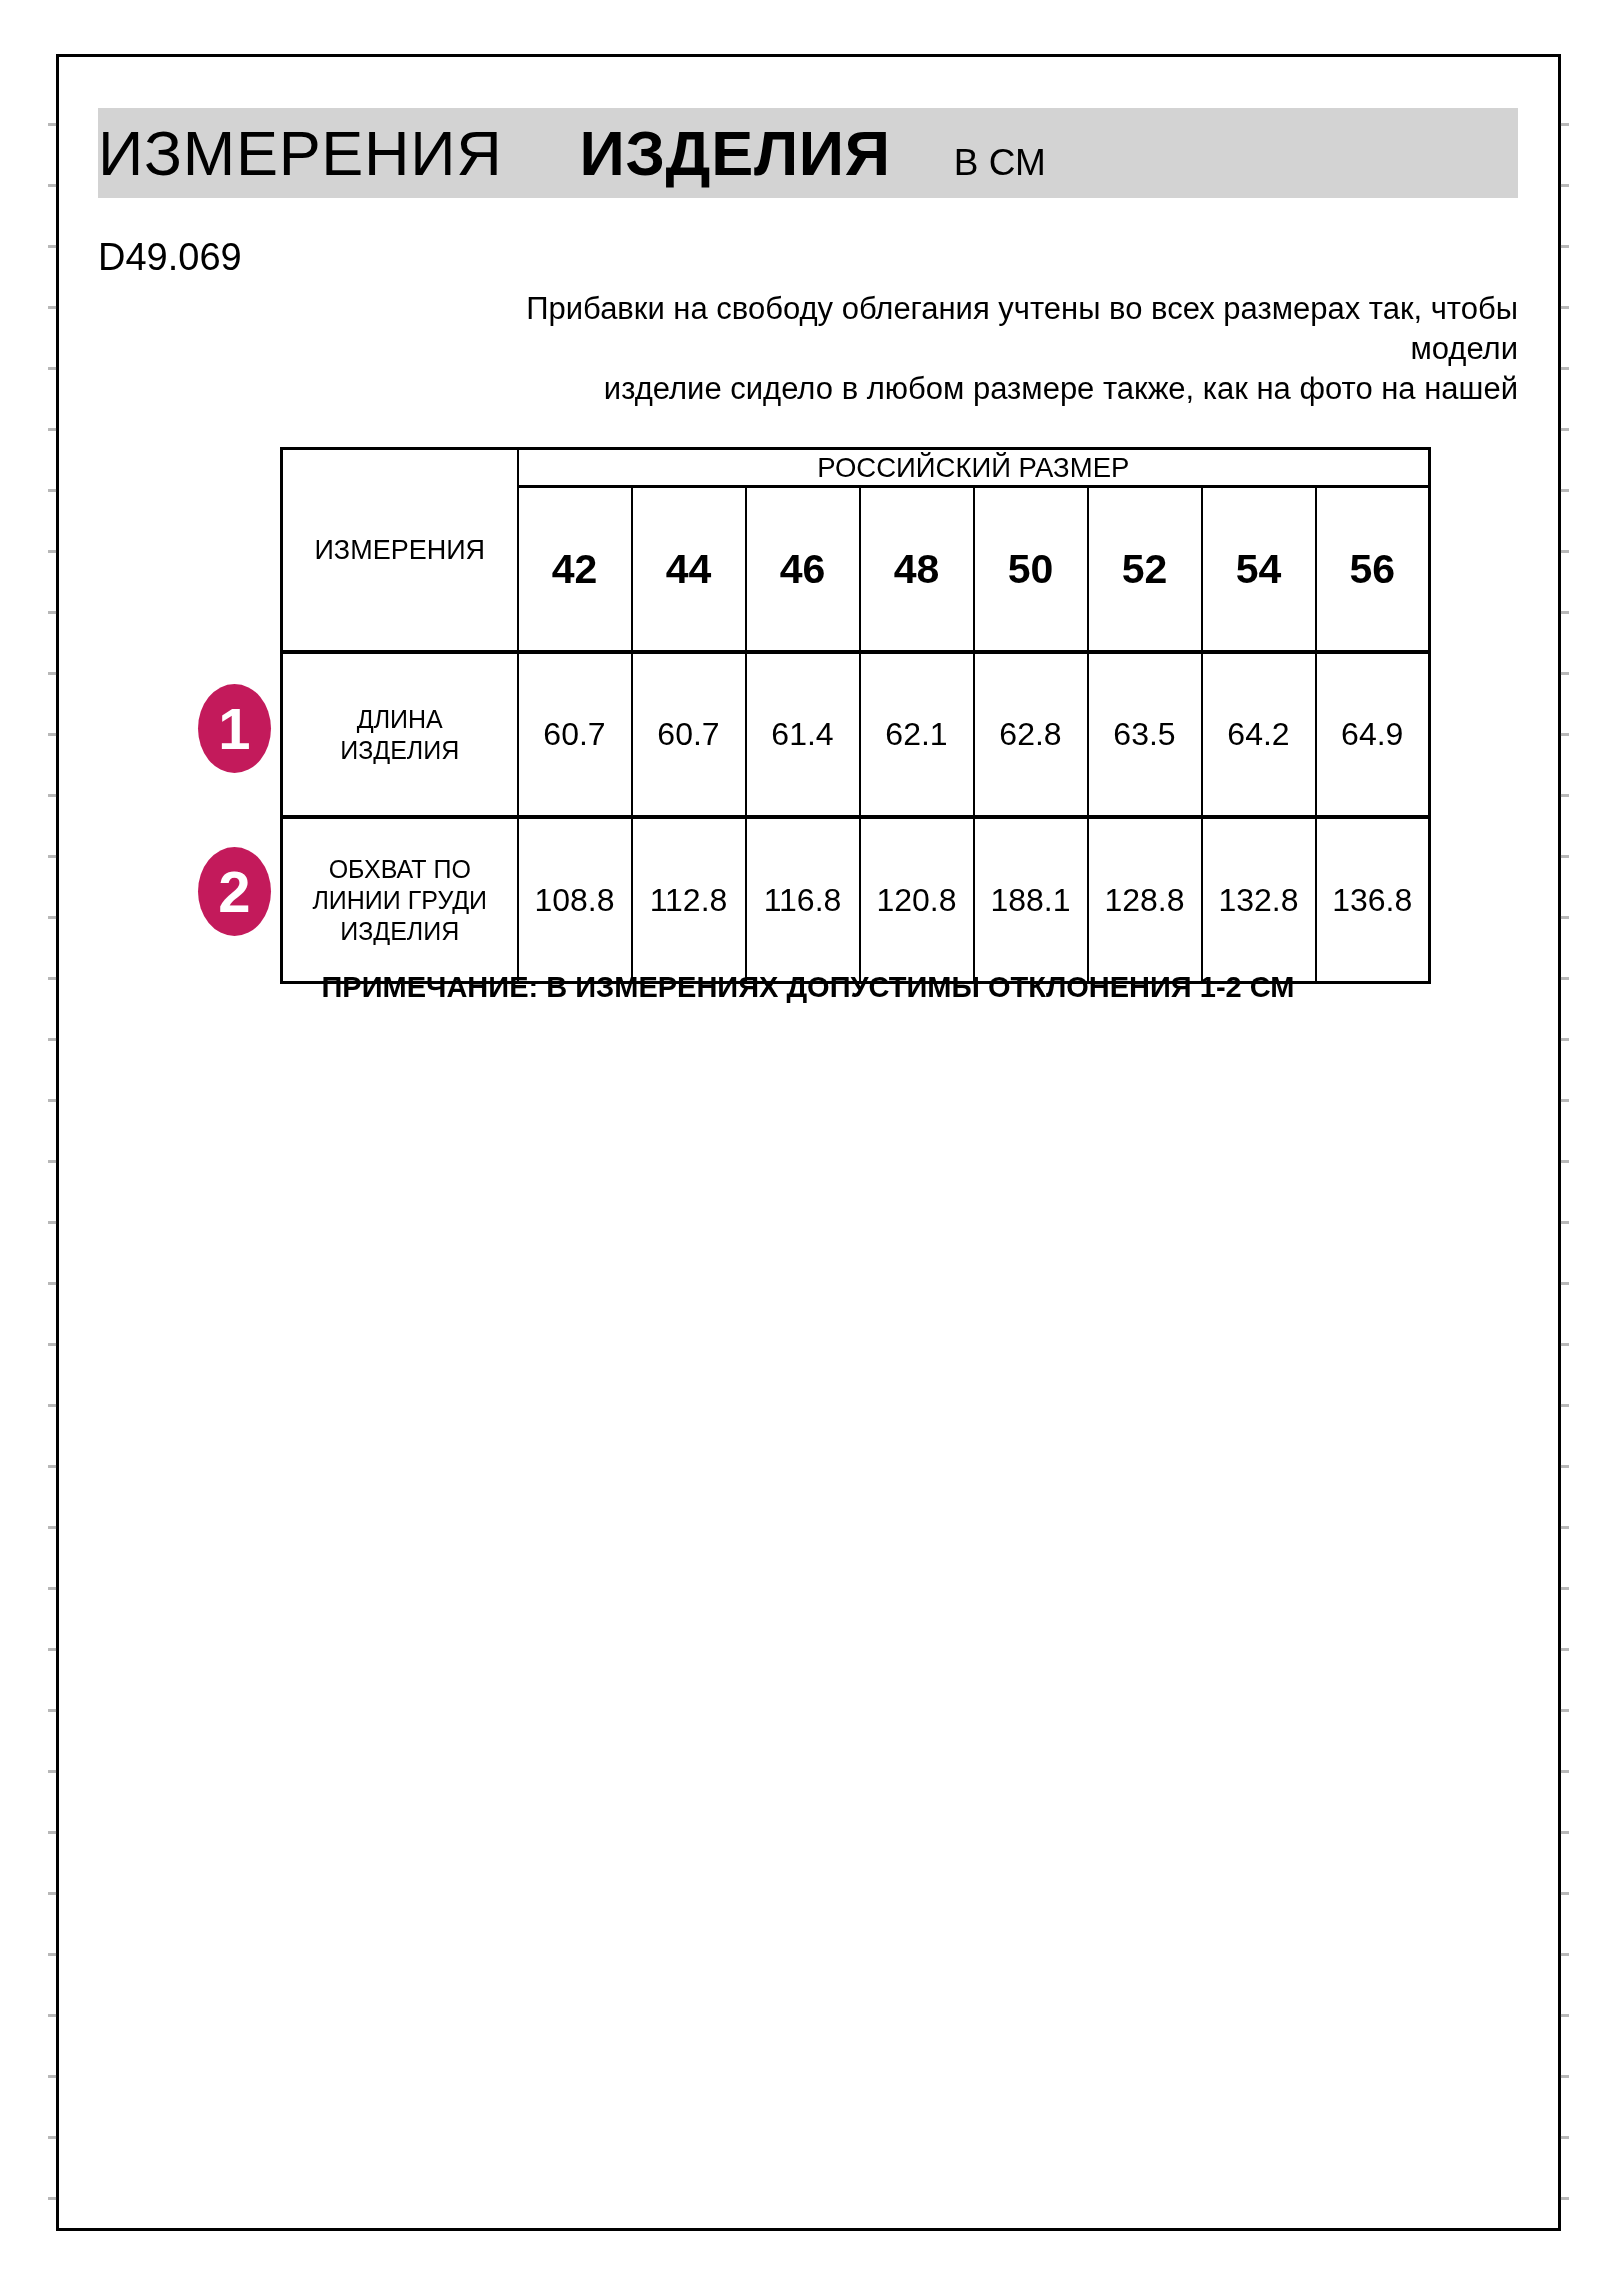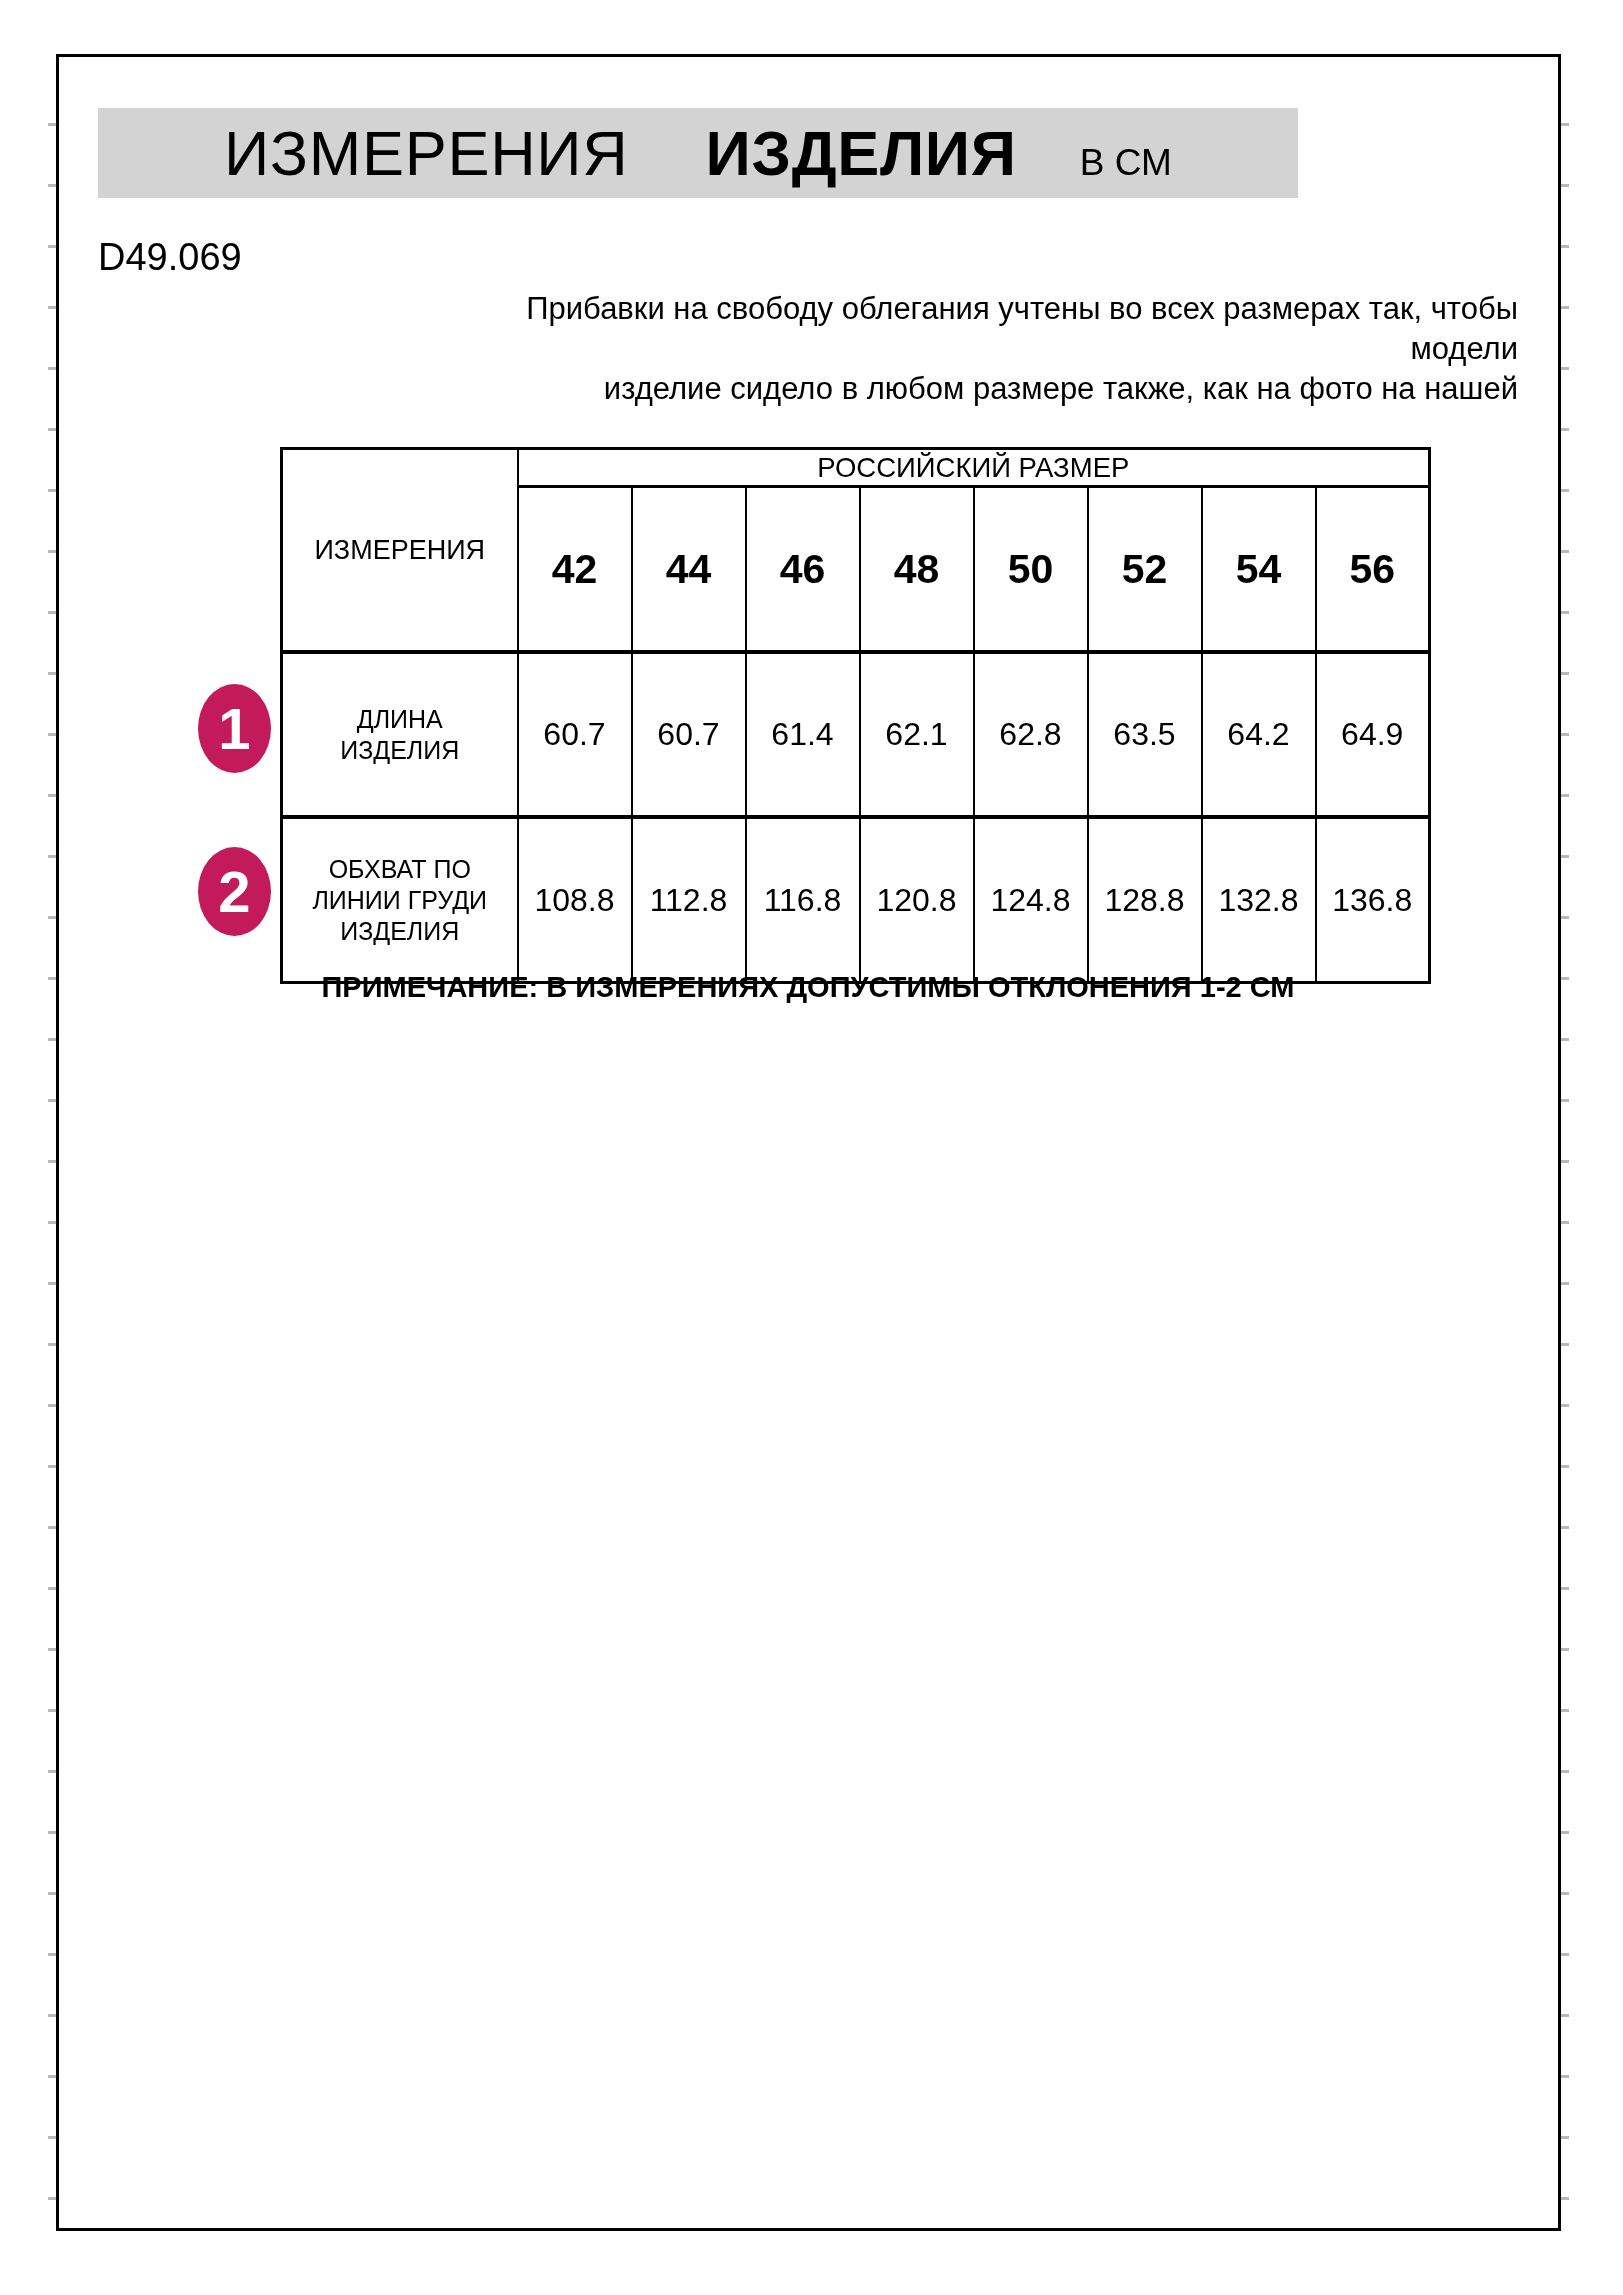--- a/index.html
+++ b/index.html
@@ -37,24 +37,23 @@
       rgba(40,40,40,0.55) 58px, rgba(40,40,40,0.55) 61px);
     opacity: 0.6;
   }
   .ticks-left  { left: 48px; }
   .ticks-right { left: 1560px; }
 
   
   .titlebar {
     left: 98px;
     top: 108px;
-    width: 1200px;
+    width: 1420px;
     height: 90px;
     background: var(--titlebar-bg, #d3d3d3);
-    text-align: center;
     white-space: nowrap;
   }
   .titlebar .tline { line-height: 90px; display: inline-block; }
   .t-main  { font-size: 63px; font-weight: 400; letter-spacing: 0.7px; }
   .t-bold  { font-size: 63px; font-weight: 700; margin-left: 77px; letter-spacing: 0.7px; }
   .t-units { font-size: 37px; font-weight: 400; margin-left: 63px; }
 
   .code {
     left: 98px;
     top: 234px;
@@ -192,21 +191,21 @@
     <tr class="r-data2">
       <th class="th-rowlabel">
         <div>ОБХВАТ ПО</div>
         <div>ЛИНИИ ГРУДИ</div>
         <div>ИЗДЕЛИЯ</div>
       </th>
       <td class="td-value">108.8</td>
       <td class="td-value">112.8</td>
       <td class="td-value">116.8</td>
       <td class="td-value">120.8</td>
-      <td class="td-value">124.8</td>
+      <td class="td-value">188.1</td>
       <td class="td-value">128.8</td>
       <td class="td-value">132.8</td>
       <td class="td-value">136.8</td>
     </tr>
   </tbody>
 </table>
 
 <div class="abs marker marker-1">
   <span>1</span>
 </div>

